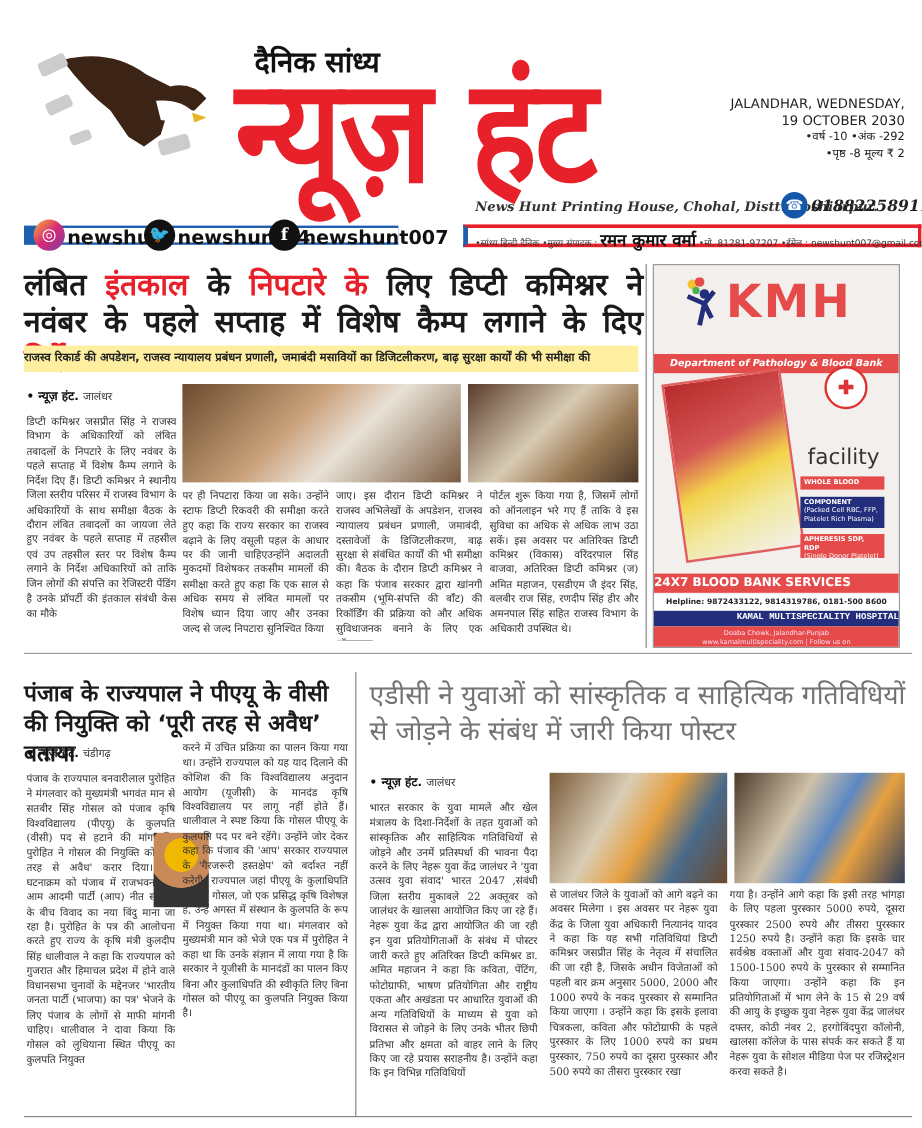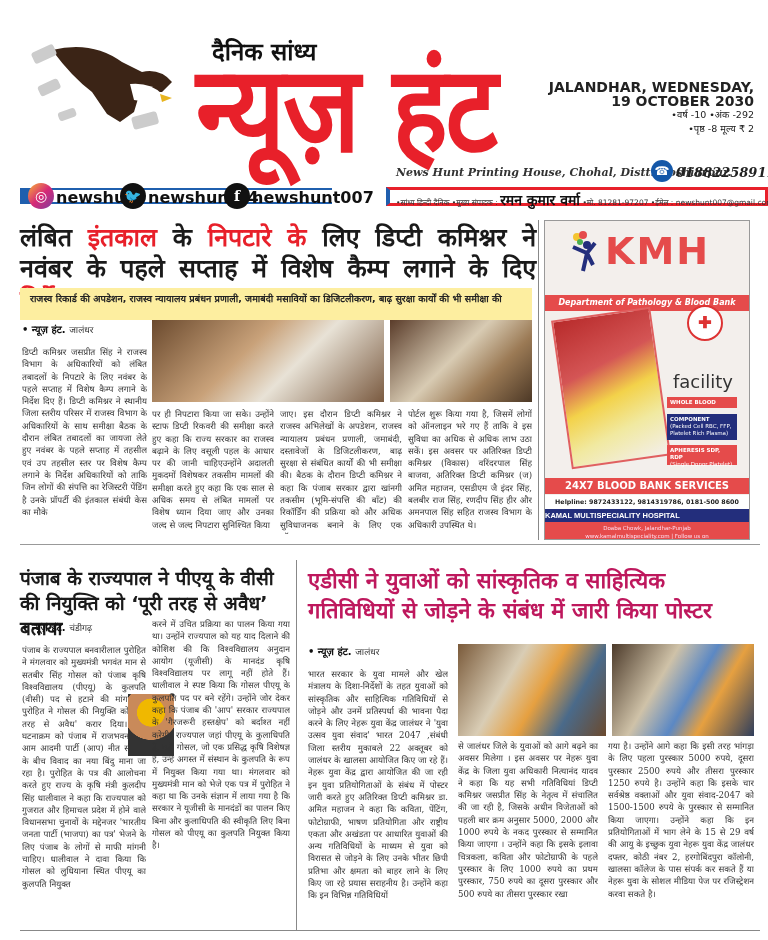--- a/index.html
+++ b/index.html
@@ -2,55 +2,55 @@
 <html><head>
 <meta charset="utf-8">
 <style>
 *{box-sizing:border-box;margin:0;padding:0}
 body{width:768px;height:940px;background:#fff;font-family:"DejaVu Serif",serif;color:#222;position:relative;overflow:hidden}
 .abs{position:absolute}
 .eagle{left:22px;top:22px;width:150px;height:120px}
 .masthead-sub{left:212px;top:34px;font-family:"DejaVu Sans",sans-serif;font-weight:bold;font-size:24px;color:#111}
 .masthead-title{left:196px;top:50px;font-family:"DejaVu Sans",sans-serif;font-weight:900;font-size:104px;line-height:104px;color:#e8202a;letter-spacing:-2px;transform:scaleY(1.15);transform-origin:top left}
 .dateline{right:14px;top:80px;text-align:right;font-family:"DejaVu Sans",sans-serif;font-size:9.5px;line-height:14px;color:#222}
-.dateline .b{font-weight:bold;font-size:14px}
+.dateline .b{font-weight:normal;font-size:11px}
 .press{left:396px;top:166px;font-family:"DejaVu Serif",serif;font-style:italic;font-weight:bold;font-size:11px;color:#333;white-space:nowrap}
 .phone-ic{left:651px;top:160px;width:22px;height:22px;border-radius:50%;background:#1457a8;color:#fff;font-size:12px;text-align:center;line-height:22px}
 .phone{left:676px;top:165px;font-style:italic;font-weight:bold;font-size:13px;color:#222;font-family:"DejaVu Serif",serif}
 .social{left:20px;top:188px;width:312px;height:16px;background:#1f5fae}
 .social-inner{left:30px;top:190px;width:302px;height:12px;background:#fff}
 .sicon{width:26px;height:26px;border-radius:50%;position:absolute;top:183px;color:#fff;text-align:center;font-weight:bold;font-family:"DejaVu Sans",sans-serif;line-height:26px;font-size:14px}
 .shandle{position:absolute;top:188px;font-family:"DejaVu Sans",sans-serif;font-weight:bold;font-size:16px;color:#111}
 .redbar{left:386px;top:187px;width:382px;height:19px;border:3px solid #e8202a;border-left:4px solid #1f5fae;background:#fff}
 .redbar-text{left:396px;top:190px;font-family:"DejaVu Sans",sans-serif;font-size:7.5px;color:#333;white-space:nowrap}
 .redbar-text b{font-size:14px;color:#111}
 .h1{left:20px;top:222px;width:516px;font-family:"DejaVu Sans",sans-serif;font-weight:bold;font-size:25px;line-height:31px;color:#1a1a1a;text-align:justify}
 .h1 .red{color:#e8202a}
-.deck{left:20px;top:288px;width:512px;height:32px;background:#fdeea0;font-family:"DejaVu Sans",sans-serif;font-weight:bold;font-size:9.5px;line-height:22px;color:#222;padding-left:10px;white-space:nowrap;overflow:hidden}
+.deck{left:20px;top:288px;width:512px;height:22px;background:#fdeea0;font-family:"DejaVu Sans",sans-serif;font-weight:bold;font-size:9.5px;line-height:22px;color:#222;white-space:nowrap;overflow:hidden}
 .byline{font-family:"DejaVu Sans",sans-serif;font-size:10px;font-weight:bold;color:#111}
 .byline span{font-weight:normal;font-family:"DejaVu Serif",serif;font-size:9px;color:#333}
 .col{font-size:8.6px;line-height:12.3px;text-align:justify;color:#333;overflow:hidden}
 .photo{background:linear-gradient(135deg,#6b4a2e,#c9a27a 40%,#e8e2d6 60%,#7a5a40);}
 .photo2{background:linear-gradient(135deg,#5a3c2a,#d8cbb3 45%,#9b7a55 70%,#4c3826);}
 .vrule{background:#888;width:1px}
 .hrule{background:#888;height:2px}
 .ad{left:544px;top:220px;width:206px;height:320px;border:1px solid #999;background:#f3efec;overflow:hidden}
 .ad .kmh{position:absolute;left:60px;top:8px;font-family:"DejaVu Sans",sans-serif;font-weight:900;font-size:38px;color:#e54b4b;letter-spacing:2px}
 .ad .kmh-fig{position:absolute;left:24px;top:10px;width:28px;height:42px}
 .ad .dept{position:absolute;left:0;top:74px;width:204px;height:16px;background:#e54b4b;color:#fff;font-family:"DejaVu Sans",sans-serif;font-style:italic;font-weight:bold;font-size:8px;line-height:16px;text-align:center}
 .ad .bags{position:absolute;left:16px;top:92px;width:100px;height:150px;background:linear-gradient(160deg,#b82b2b 0%,#d45555 35%,#f3d24a 55%,#f1e9a0 75%,#f3efec 100%);border:2px solid #e06060;transform:rotate(-8deg)}
 .ad .drop{position:absolute;left:142px;top:84px;width:36px;height:36px;border-radius:50% 50% 50% 50%;border:2px solid #d33;background:#fff;color:#d33;text-align:center;font-size:16px;line-height:32px;font-weight:bold}
 .ad .facility{position:absolute;left:128px;top:150px;font-family:"DejaVu Sans",sans-serif;font-size:18px;color:#333}
 .ad .tag{position:absolute;left:122px;width:70px;color:#fff;font-family:"DejaVu Sans",sans-serif;font-weight:bold;font-size:5.5px;line-height:7px;padding:2px 3px}
-.ad .svc{position:absolute;left:0;top:257px;width:204px;height:16px;background:#e54b4b;color:#fff;font-family:"DejaVu Sans",sans-serif;font-weight:bold;font-size:10px;line-height:16px;text-align:center}
+.ad .svc{position:absolute;left:0;top:257px;width:204px;height:16px;background:#e54b4b;color:#fff;font-family:"DejaVu Sans",sans-serif;font-weight:bold;font-size:10px;line-height:16px;text-align:left}
 .ad .help{position:absolute;left:0;top:274px;width:204px;height:14px;background:#fff;color:#222;font-family:"DejaVu Sans",sans-serif;font-weight:bold;font-size:6.3px;line-height:14px;text-align:center}
-.ad .hosp{position:absolute;left:0;top:288px;width:204px;height:13px;background:#232e7c;color:#fff;font-family:Liberation Sans, sans-serif;font-weight:bold;font-size:7.5px;line-height:13px;text-align:left}
+.ad .hosp{position:absolute;left:0;top:288px;width:204px;height:13px;background:#232e7c;color:#fff;font-family:Liberation Mono, monospace;font-weight:bold;font-size:7.5px;line-height:13px;text-align:right}
 .ad .addr{position:absolute;left:0;top:301px;width:204px;height:19px;background:#e54b4b;color:#fde;font-family:"DejaVu Sans",sans-serif;font-size:5.5px;line-height:8px;text-align:center;padding-top:2px}
 .h2a{left:20px;top:566px;width:268px;font-family:"DejaVu Sans",sans-serif;font-weight:bold;font-size:19px;line-height:25px;color:#1a1a1a}
-.h2b{left:308px;top:566px;width:450px;font-family:"DejaVu Sans",sans-serif;font-weight:bold;font-size:22px;line-height:30px;color:#be185d}
+.h2b{left:308px;top:566px;width:450px;font-family:"DejaVu Sans",sans-serif;font-weight:normal;font-size:22px;line-height:30px;color:#737373}
 .mug{background:radial-gradient(circle at 50% 30%,#f0b800 0 28%,#c98a5a 29% 55%,#333 56% 100%)}
 </style>
 </head>
 <body>
 
 <div class="abs eagle">
   <svg width="150" height="120" viewBox="0 0 150 120">
     <path d="M30 28 Q70 18 100 40 L120 50 Q138 46 150 60 L140 70 L118 70 L112 90 L98 100 L85 92 L70 70 Q50 55 30 28Z" fill="#3b2416"></path>
     <path d="M108 62 Q128 60 140 72 L126 80 L112 78Z" fill="#fff"></path>
     <path d="M138 72 L150 76 L140 80Z" fill="#e8b520"></path>

